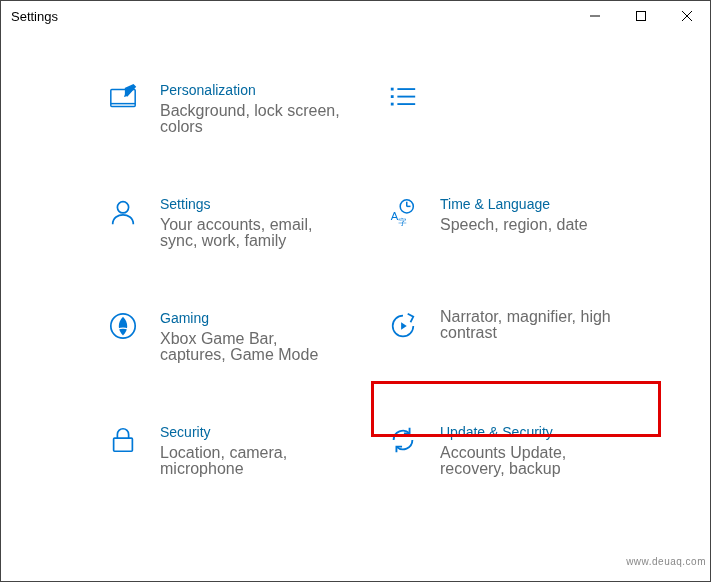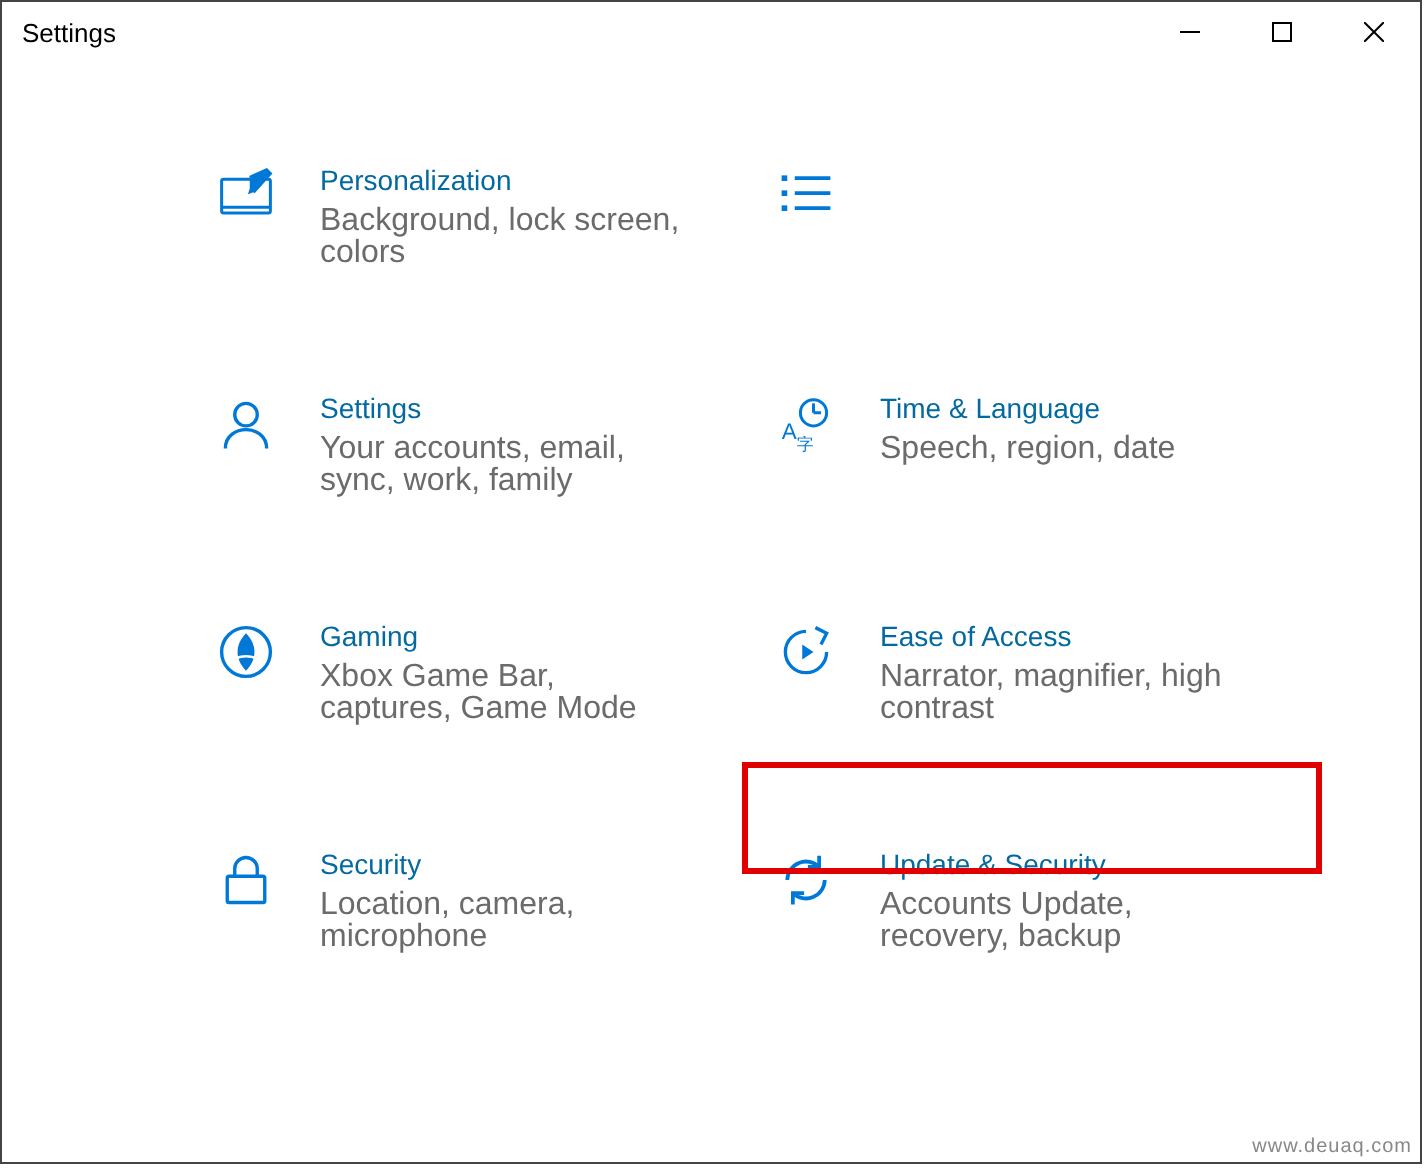--- a/index.html
+++ b/index.html
@@ -94,21 +94,21 @@
   }
   .highlight {
     position: absolute;
     border: 3px solid #e00000;
     box-sizing: border-box;
     pointer-events: none;
   }
   .watermark {
     position: absolute;
     right: 4px;
-    bottom: 2px;
+    bottom: 14px;
     font-size: 10px;
     color: #888;
     letter-spacing: 0.5px;
     font-family: Arial, sans-serif;
     margin-top: 38px;
   }
 </style>
 </head>
 <body>
 
@@ -211,21 +211,20 @@
 
       <div class="cell">
         <div class="icon-wrap">
           <svg viewBox="0 0 32 32" fill="none" stroke="#0078D7" stroke-width="1.8">
             <path d="M27 16 A11 11 0 1 1 16 5"></path>
             <path d="M21 3 L27 6 L24 12" fill="none"></path>
             <polygon points="14,12 20,16 14,20" fill="#0078D7" stroke="none"></polygon>
           </svg>
         </div>
         <div class="txt">
-          <p class="cat-title">Ease of Access</p>
           <p class="cat-desc">Narrator, magnifier, high contrast</p>
         </div>
       </div>
 
 
       <div class="cell">
         <div class="icon-wrap">
           <svg viewBox="0 0 32 32" fill="none" stroke="#0078D7" stroke-width="1.8">
             <rect x="6" y="14" width="20" height="14" rx="1"></rect>
             <path d="M10 14 V10 a6 6 0 0 1 12 0 V14"></path>

